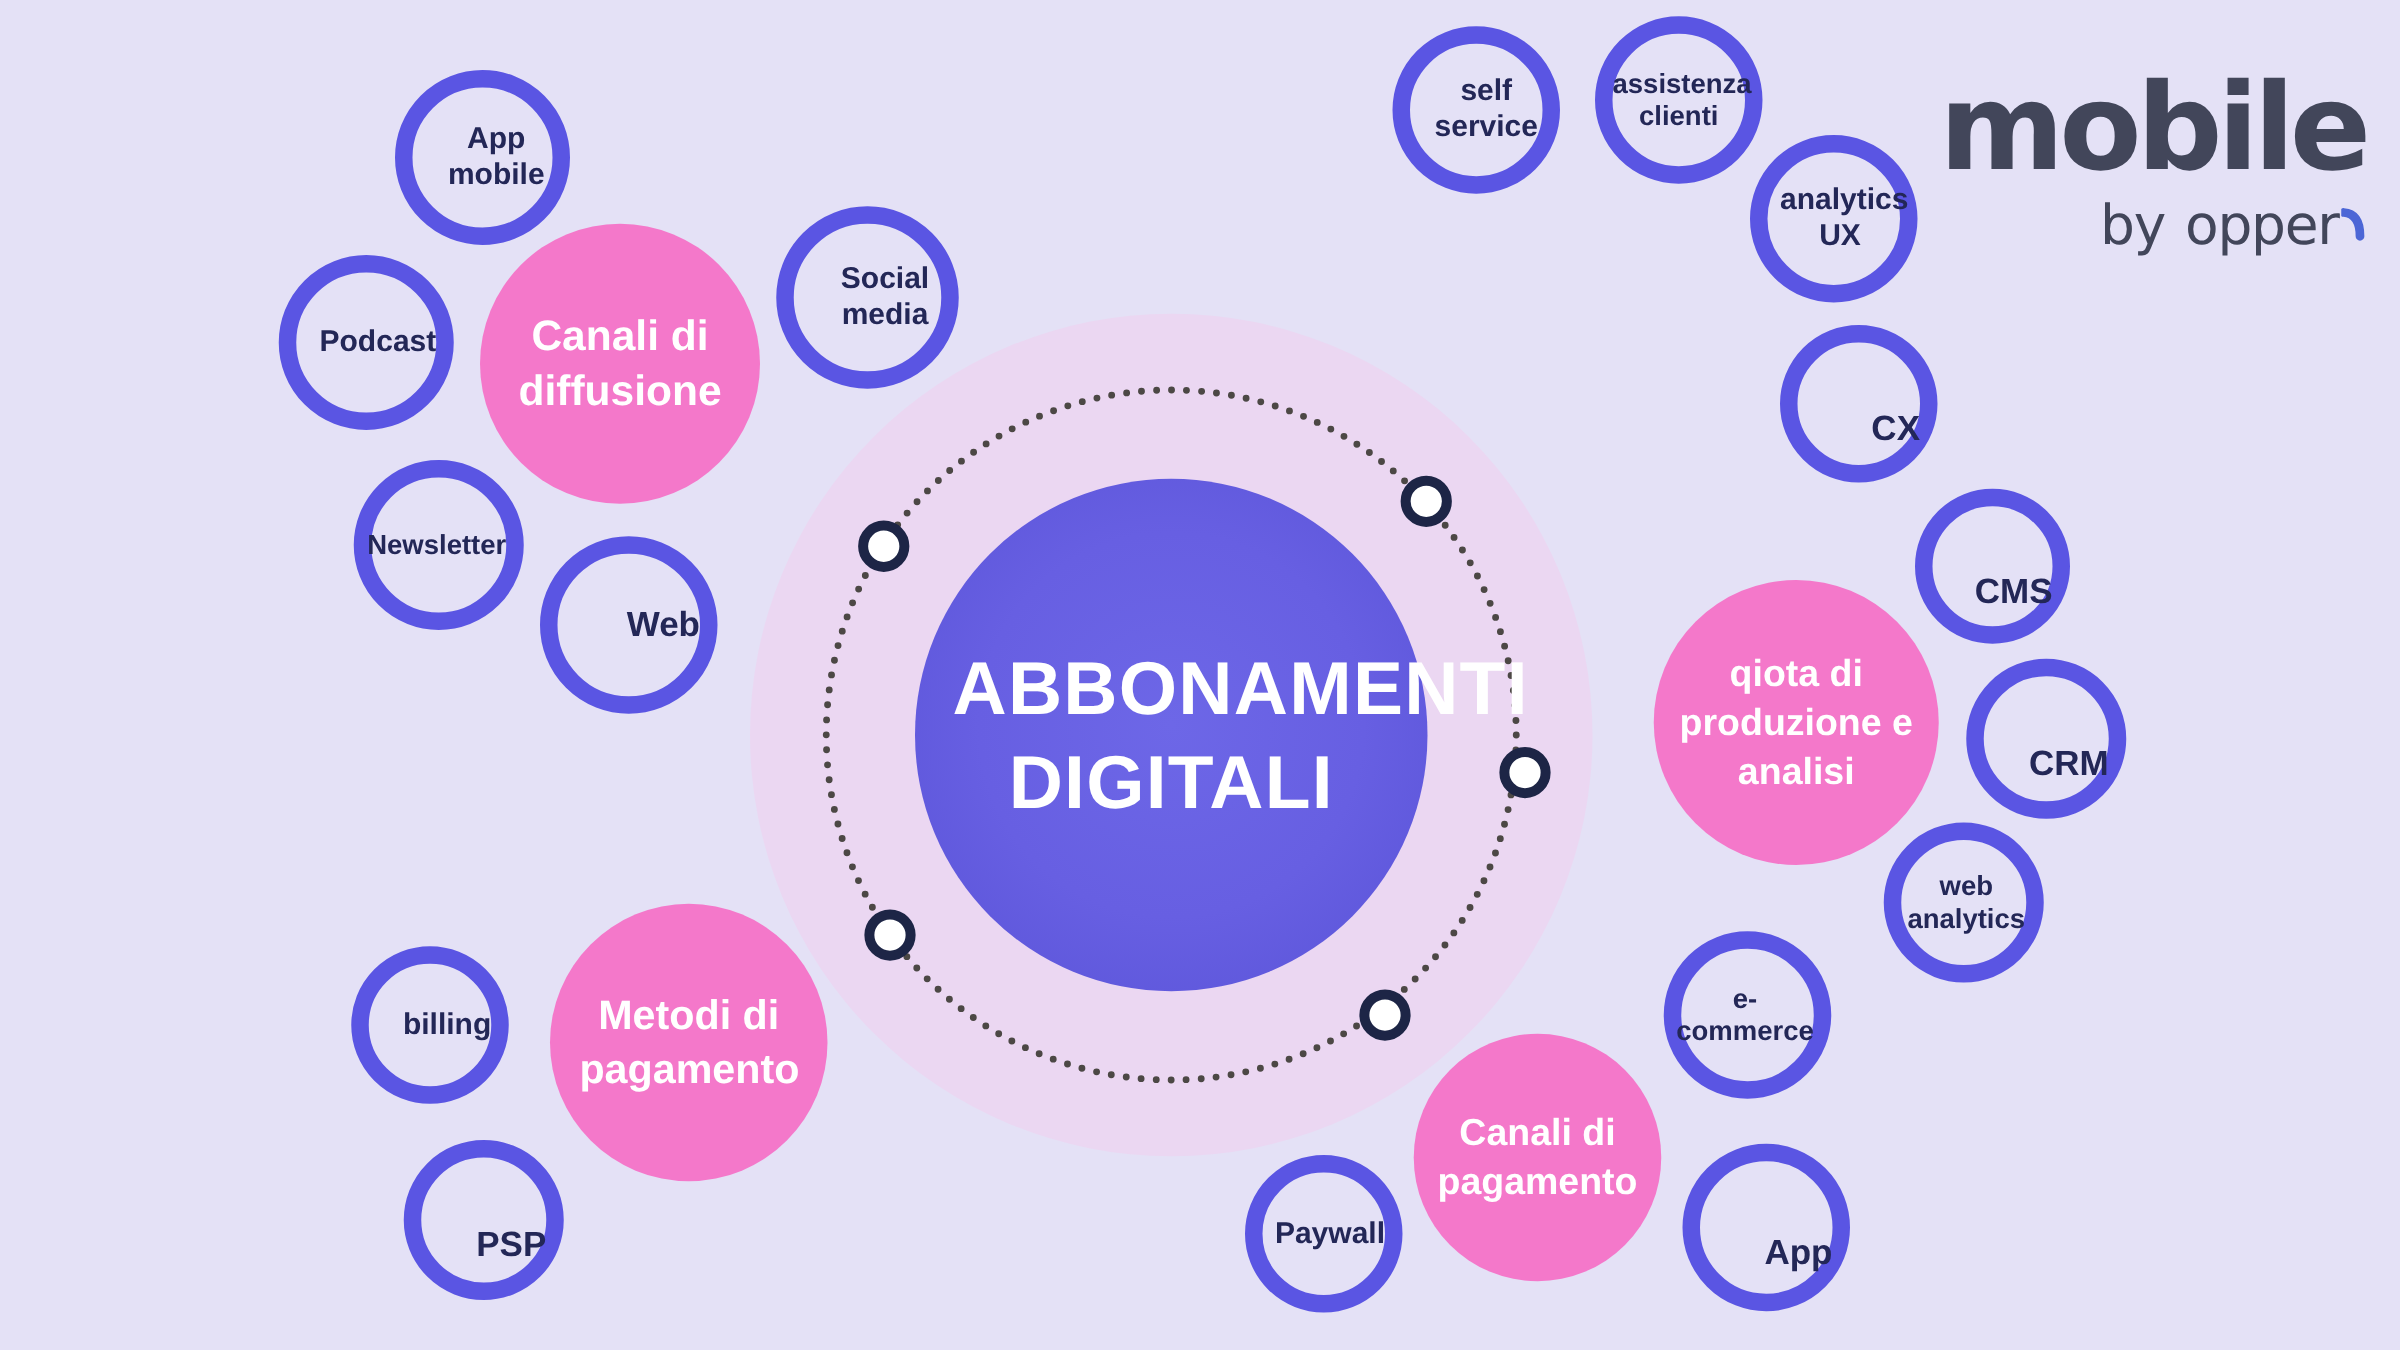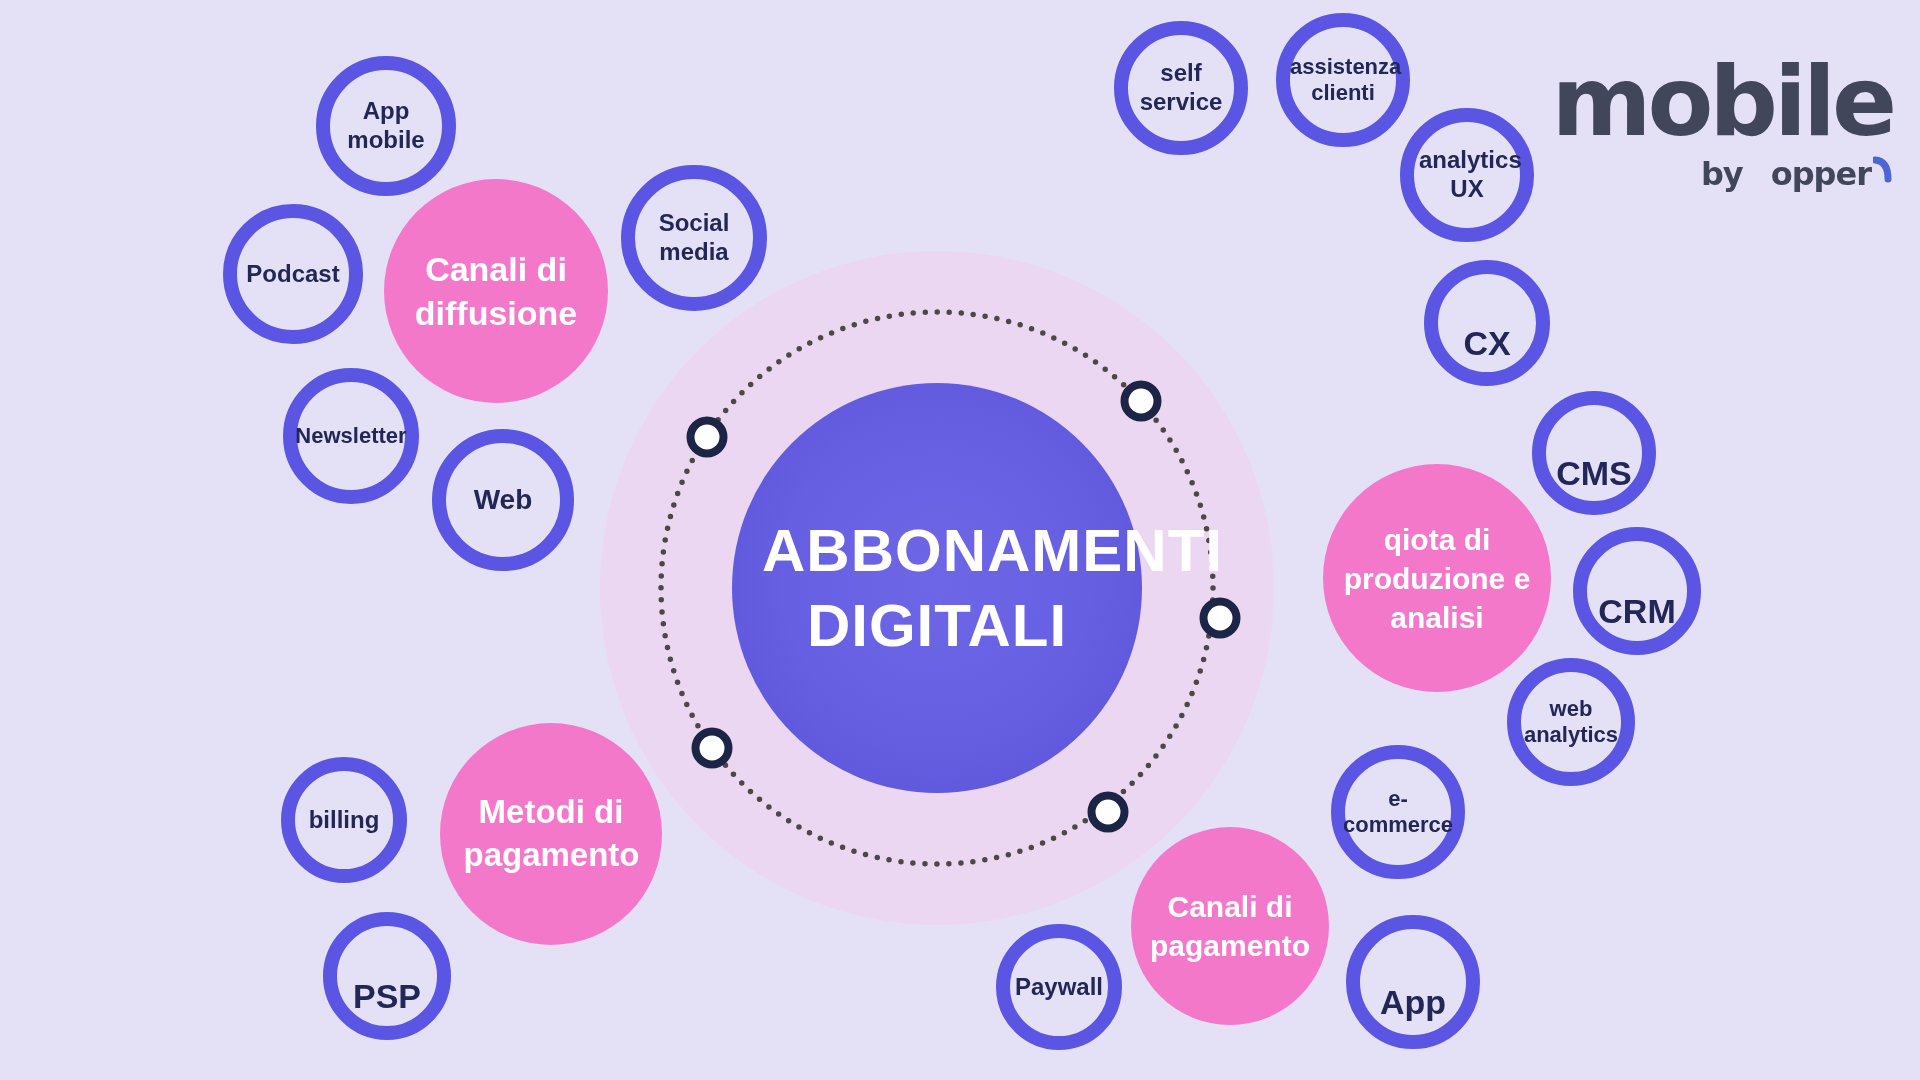--- a/index.html
+++ b/index.html
@@ -56,42 +56,42 @@
     position:absolute;border-radius:50%;background:var(--pink,#F478CA);
     display:flex;align-items:center;justify-content:center;text-align:center;
     transform:translate(-50%,-50%);z-index:5;color:#ffffff;font-weight:700;
   }
   .pink span{display:block;line-height:1.3;}
 
   
   .ring{
     position:absolute;border-radius:50%;
     border:14px solid var(--ring,#5A55E3);
-    display:flex;align-items:center;justify-content:center;text-align:center;
+    display:flex;align-items:center;justify-content:flex-end;text-align:center;
     transform:translate(-50%,-50%);z-index:6;
     color:var(--label-navy,#232757);font-weight:700;
   }
   .ring span{display:block;line-height:1.2;font-size:24px;}
   .ring.t-sm span{font-size:22px;}
   .ring.t-lg span{font-size:28px;}
-  .ring.t-xl span{font-size:34px;margin-top:40px;}
+  .ring.t-xl span{font-size:28px;margin-top:40px;}
 
   
   .logo{position:absolute;top:52px;right:27px;text-align:right;z-index:10;}
   .logo-brand{
     font-family:"DejaVu Sans","Liberation Sans",sans-serif;
     font-size:96px;font-weight:700;letter-spacing:-4px;
     color:var(--logo-dark,#42465A);line-height:1.05;
   }
   .logo-byline{
     margin-top:2px;
     font-family:"DejaVu Sans","Liberation Sans",sans-serif;
-    font-size:32px;font-weight:700;letter-spacing:-1px;
+    font-size:44px;font-weight:400;letter-spacing:-1px;
     color:var(--logo-dark,#42465A);
-    display:flex;align-items:baseline;justify-content:flex-end;gap:28px;
+    display:flex;align-items:baseline;justify-content:flex-end;gap:16px;
   }
   .logo-tail{display:inline-block;margin-left:2px;}
 </style>
 </head>
 <body>
 
 <div class="stage">
 
   <div class="halo"></div>
 

